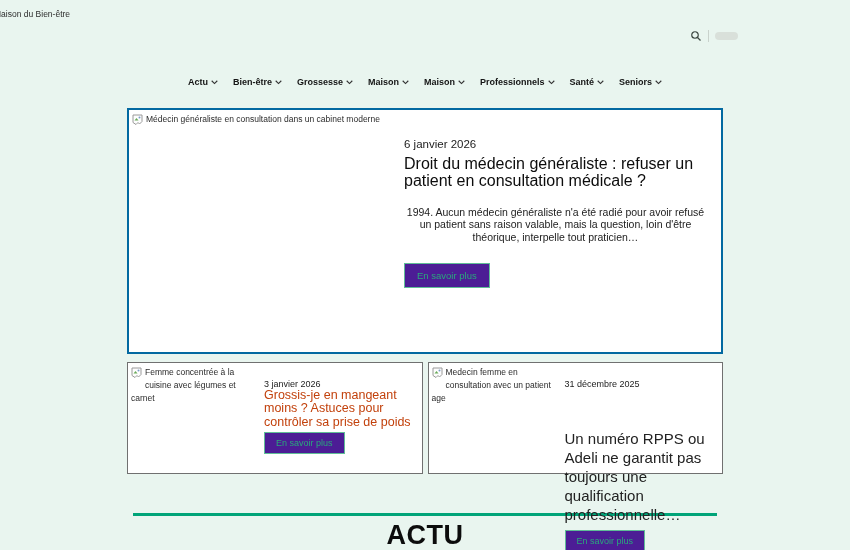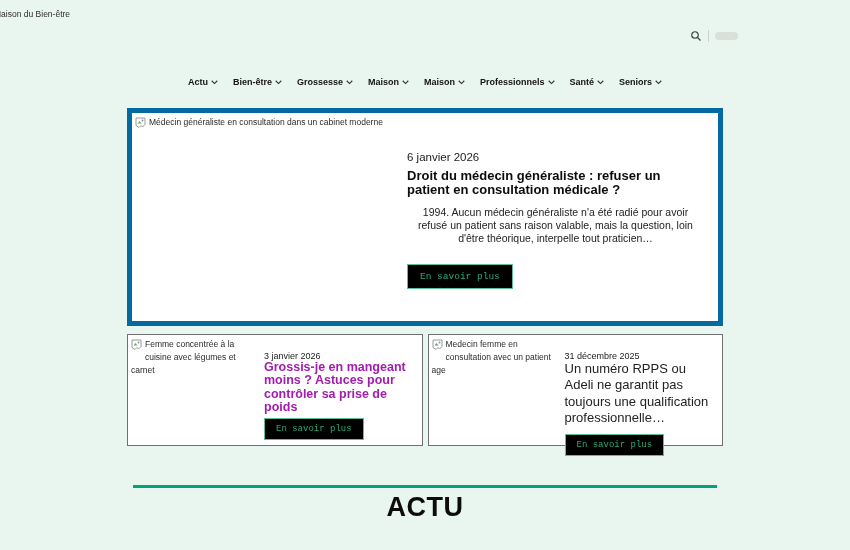--- a/index.html
+++ b/index.html
@@ -29,43 +29,43 @@
   
   .nav { margin-top:57px; display:flex; justify-content:center; gap:15px; }
   .nav-item {
     display:flex; align-items:center; gap:3px;
     font-size:9px; font-weight:bold; color:#141414; cursor:pointer;
     white-space:nowrap;
   }
   
   .main { width:596px; margin:21px auto 0; }
   .hero-card {
-    display:flex; background:#ffffff; border:5px solid #0369a1;
-    height:218px; margin-bottom:8px;
+    display:flex; background:#ffffff; border:2px solid #0369a1;
+    height:246px; margin-bottom:8px;
   }
   .hero-image { width:273px; padding:3px; font-size:8.5px; line-height:1.5; color:#2b2b2b; }
   .hero-content { flex:1; padding:28px 14px 0 2px; }
-  .date { font-size:11.5px; color:#1c1c1c; margin-bottom:6px;margin-top:10px; }
-  .hero-title { font-size:13px; font-weight:bold; line-height:1.05; color:#0c0c0c; margin-bottom:10px; }
+  .date { font-size:11.5px; color:#1c1c1c; margin-bottom:6px; }
+  .hero-title { font-size:16px; font-weight:normal; line-height:1.05; color:#0c0c0c; margin-bottom:16px; }
   .hero-excerpt { font-size:10.5px; line-height:1.22; color:#222; margin-bottom:19px;text-align:center; }
   .btn {
-    display:inline-block; background:#000000; border:1px solid #5fbd97;
+    display:inline-block; background:#4c1d95; border:1px solid #5fbd97;
     color:#2aa87c; font-size:9.5px; padding:6px 12px; cursor:pointer;
-    font-family:Liberation Mono, monospace;
+    font-family:Liberation Sans, sans-serif;
   }
   .cards-row { display:flex; gap:5px; }
   .card {
     flex:1; display:flex; background:#ffffff; border:1px solid #707070;
     height:112px;
   }
   .card-image { width:136px; padding:3px; font-size:8.5px; line-height:1.55; color:#2b2b2b; }
   .card-content { flex:1; padding:16px 10px 0 0; }
   .card-date { font-size:9px; color:#1c1c1c; margin-bottom:0; }
-  .card-title { font-size:12.5px; font-weight:bold; line-height:1.06; color:#a21caf; margin-bottom:3px; }
-  .card-excerpt { font-size:13px; line-height:1.26; color:#222; margin-bottom:6px; }
+  .card-title { font-size:12.5px; font-weight:normal; line-height:1.06; color:#c2410c; margin-bottom:3px; }
+  .card-excerpt { font-size:15px; line-height:1.26; color:#222; margin-bottom:6px;margin-top:41px; }
   .btn-small { font-size:9px; padding:5px 11px; }
   
   .broken-icon { float:left; margin:1px 3px 0 0; }
   
   .section-divider { width:584px; height:3px; margin:39px auto 0; }
   .section-title {
     text-align:center; font-size:27px; font-weight:bold;
     color:#0c0c0c; margin-top:4px; letter-spacing:0.5px;
   }
 </style>

